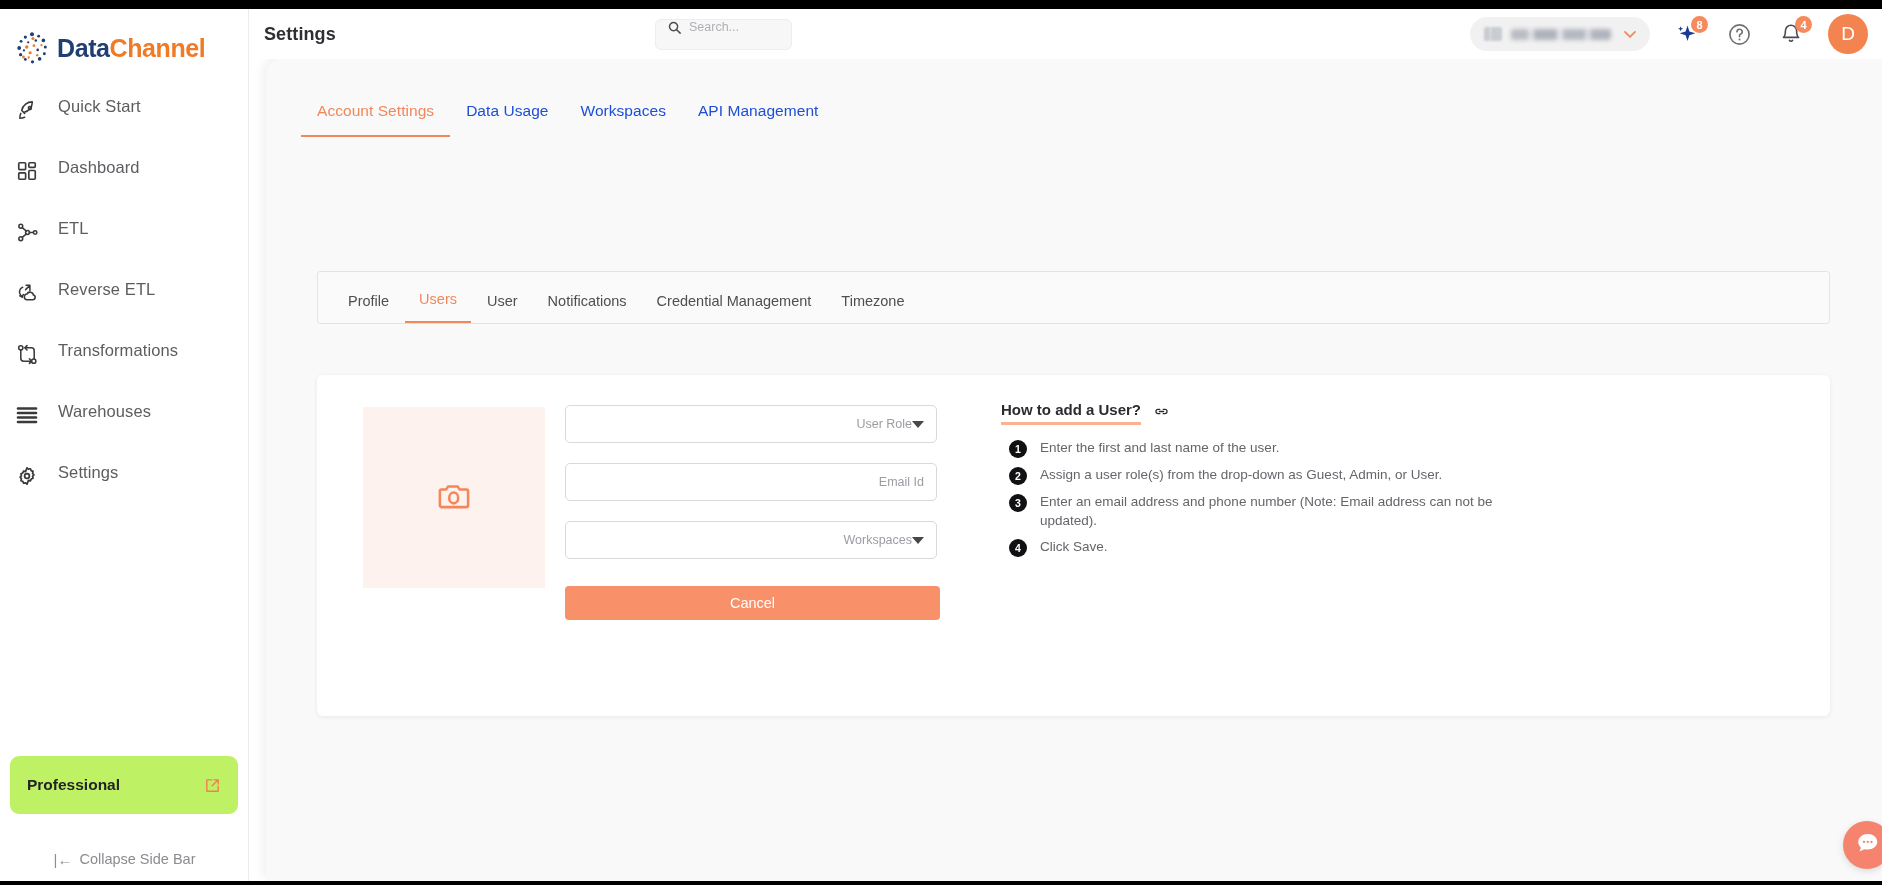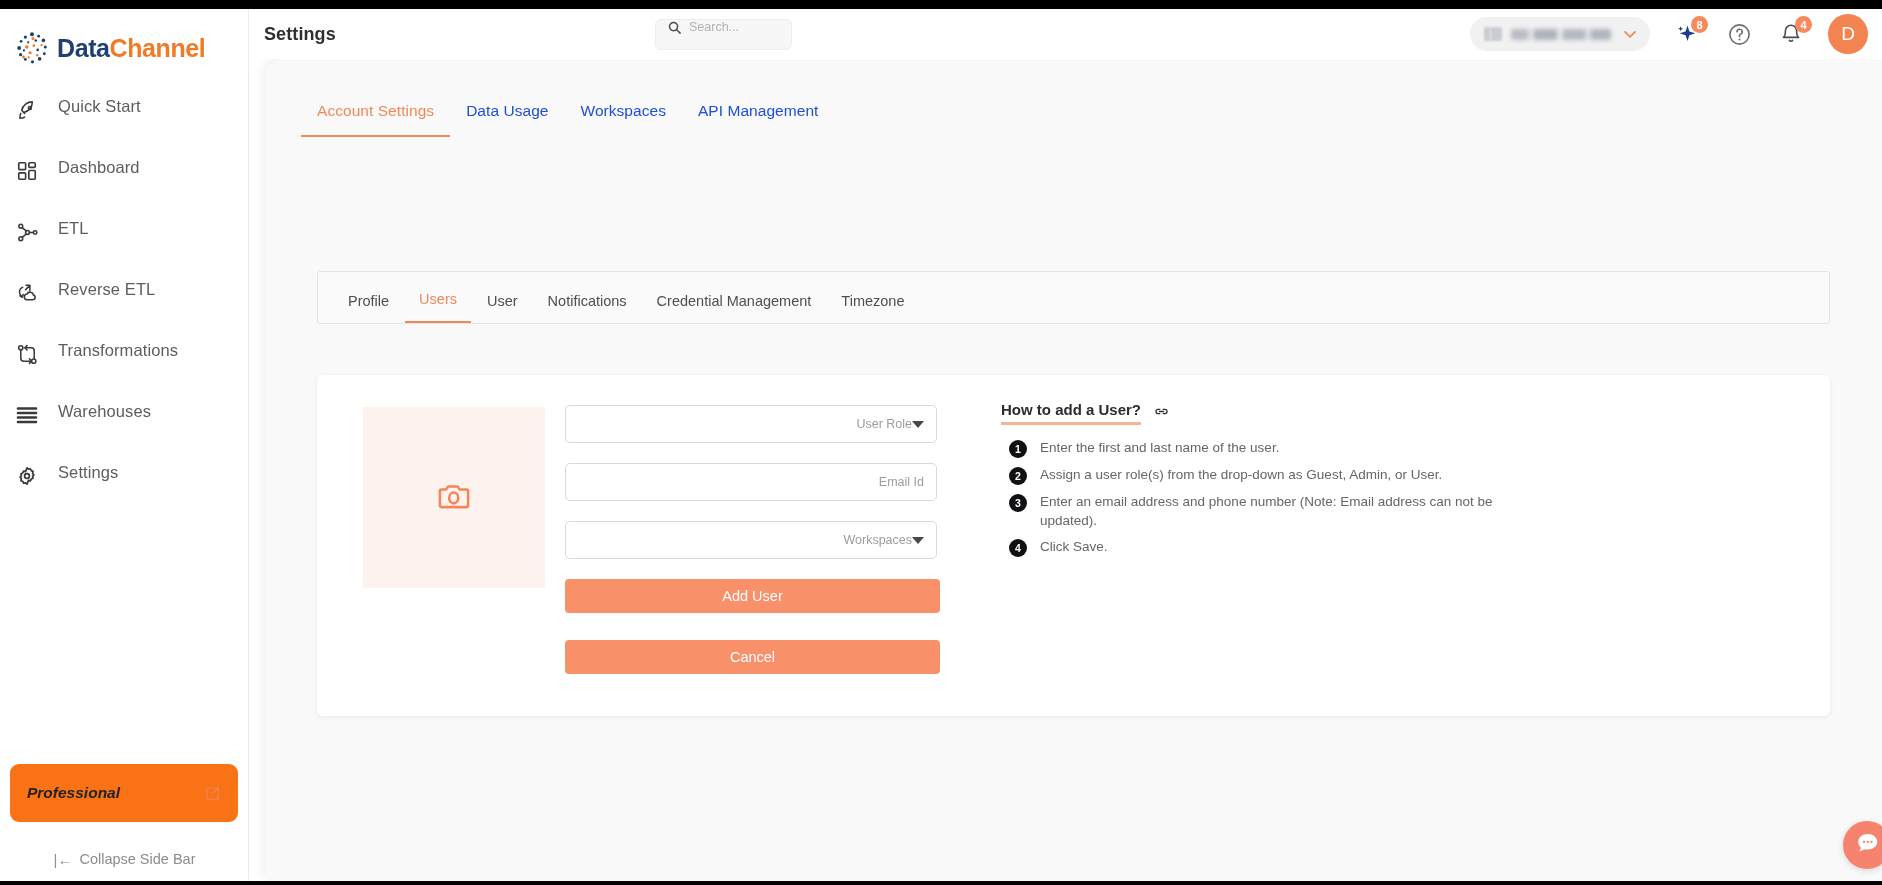--- a/index.html
+++ b/index.html
@@ -40,25 +40,25 @@
   .nav-item {
     display: flex; align-items: flex-start;
     height: 61px; padding-left: 14px;
     gap: 18px; cursor: pointer;
     color: #5b5b5f;
   }
   .nav-ico { width: 26px; height: 26px; flex: 0 0 26px; display: flex; align-items: center; justify-content: center; color: #3a3a3c; }
   .nav-lbl { font-size: 16.5px; color: #5d5d61; letter-spacing: .1px; }
 
   #plan-card {
-    position: absolute; left: 10px; bottom: 59px;
+    position: absolute; left: 10px; bottom: 67px;
     width: 228px; height: 58px;
-    background: #f97316; border-radius: 9px;
+    background: #bef264; border-radius: 9px;
     display: flex; align-items: center; justify-content: space-between;
-    padding: 0 17px; cursor: pointer; font-style: italic;
+    padding: 0 17px; cursor: pointer;
   }
   #plan-name { font-size: 15.5px; font-weight: 700; color: #232326; }
   #plan-ext { color: #f3804f; display: flex; }
 
   #collapse-bar {
     position: absolute; left: 0; bottom: 14px; width: 249px;
     display: flex; align-items: center; justify-content: center;
     gap: 7px; cursor: pointer;
   }
   #collapse-bar .cb-ico { color: #8e8e93; font-size: 15px; line-height: 1; }
@@ -462,23 +462,20 @@
           <span class="ph">User Role</span>
           <span class="caret"></span>
         </div>
         <div class="field">
           <span class="ph">Email Id</span>
         </div>
         <div class="field">
           <span class="ph">Workspaces</span>
           <span class="caret"></span>
         </div>
-        <button class="btn" id="add-user-btn">
-            <span>Add User</span>
-          </button>
         <button class="btn" id="cancel-btn">
             <span>Cancel</span>
           </button>
       </div>
 
       <div id="howto">
         <div id="howto-title-row">
           <span id="howto-title">How to add a User?</span>
           <span id="howto-link">
             <svg width="17" height="17" viewBox="0 0 24 24" fill="none" stroke="currentColor" stroke-width="1.8" stroke-linecap="round">

